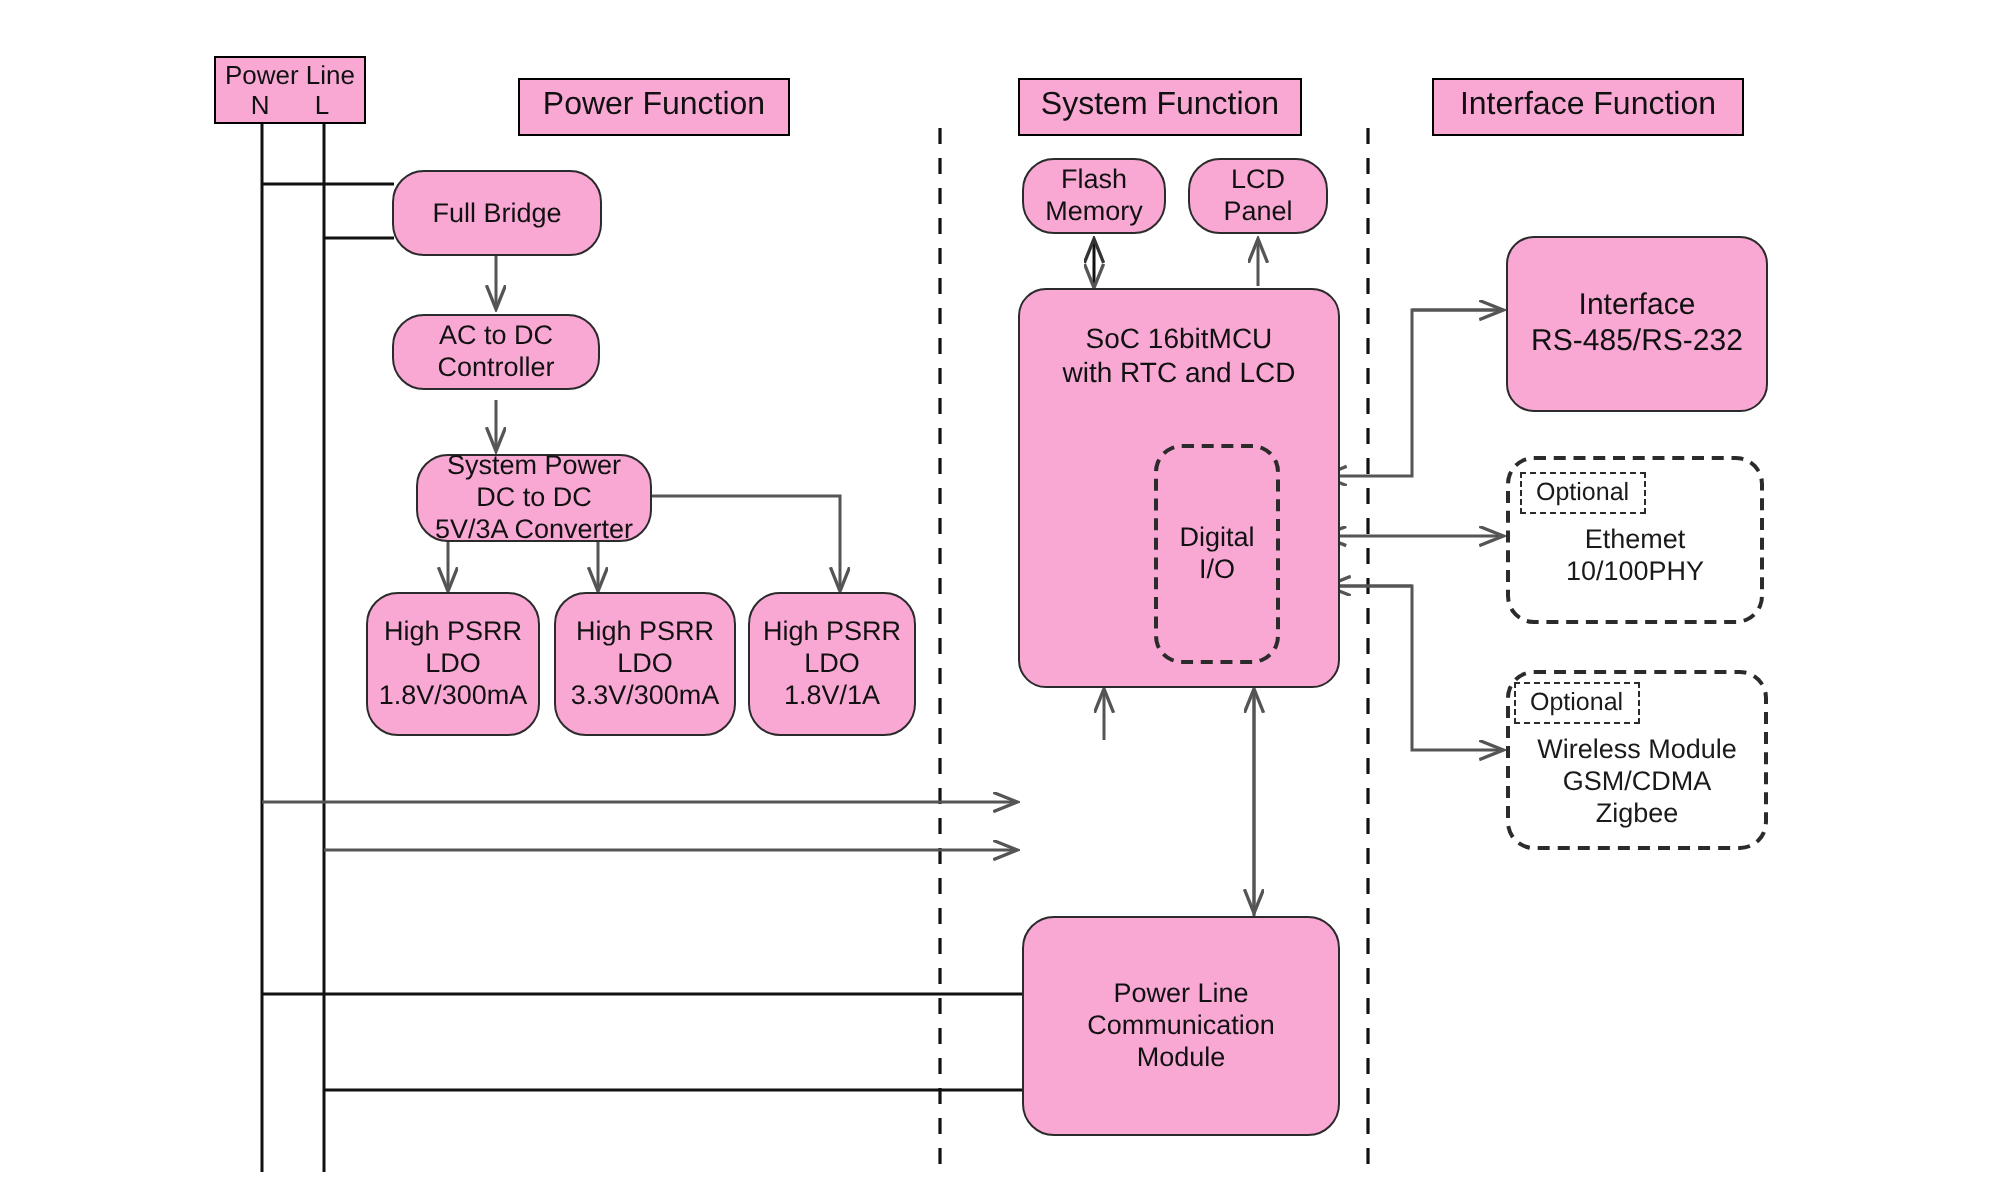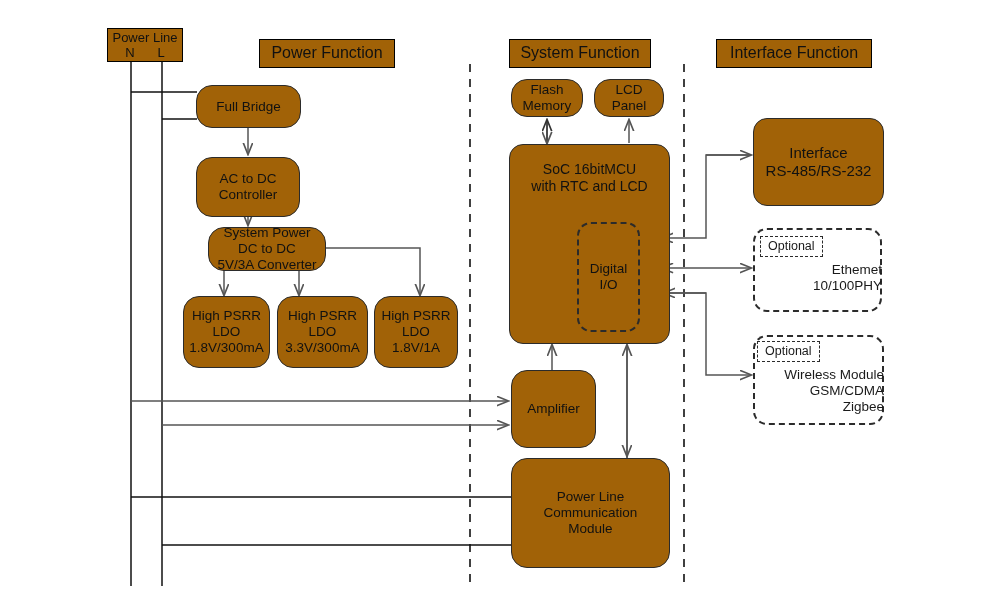--- a/index.html
+++ b/index.html
@@ -27,21 +27,21 @@
     height: 600px;
   }
   .box {
     position: absolute;
     box-sizing: border-box;
     display: flex;
     align-items: center;
     justify-content: center;
     text-align: center;
     line-height: 1.18;
-    background: #a16207;
+    background: #f9a8d4;
     color: #111111;
     z-index: 5;
   }
   .hdr {
     border: 1.4px solid #000000;
     border-radius: 0;
     font-size: 16px;
   }
   .hdr-small {
     border: 1.4px solid #000000;
@@ -82,21 +82,21 @@
     background: #ffffff;
     font-size: 12.5px;
     line-height: 1.15;
     padding: 2px 7px 3px 7px;
     z-index: 6;
     white-space: nowrap;
   }
   .opt-body {
     position: absolute;
     box-sizing: border-box;
-    text-align: right;
+    text-align: center;
     font-size: 13.5px;
     line-height: 1.2;
     z-index: 6;
   }
   .pl-row1 {
     font-size: 13px;
     white-space: nowrap;
   }
   .pl-row2 {
     display: flex;
@@ -222,21 +222,21 @@
   <div class="box hdr-small" style="left:107px; top:28px; width:76px; height:34px;">
     <div class="pl-row1">Power Line</div>
     <div class="pl-row2">
       <span>N</span>
       <span>L</span>
     </div>
   </div>
 
   <div class="box rbox ml" style="left:196px; top:85px; width:105px; height:43px;">Full Bridge</div>
 
-  <div class="box rbox ml" style="left:196px; top:157px; width:104px; height:60px;">AC to DC
+  <div class="box rbox ml" style="left:196px; top:157px; width:104px; height:38px;">AC to DC
 Controller</div>
 
   <div class="box rbox ml" style="left:208px; top:227px; width:118px; height:44px;">System Power
 DC to DC
 5V/3A Converter</div>
 
   <div class="box rbox ml" style="left:183px; top:296px; width:87px; height:72px;">High PSRR
 LDO
 1.8V/300mA</div>
 
@@ -257,21 +257,20 @@
   <div class="box rbox-lg" style="left:509px; top:144px; width:161px; height:200px;
               align-items:flex-start; padding-top:16px;justify-content:center;">
     <span class="ml">SoC 16bitMCU
 with RTC and LCD</span>
   </div>
 
 
   <div class="box dbox ml" style="left:577px; top:222px; width:63px; height:110px; z-index:7;">Digital
 I/O</div>
 
-  <div class="box rbox ml" style="left:511px; top:370px; width:85px; height:78px;">Amplifier</div>
 
   <div class="box rbox ml" style="left:511px; top:458px; width:159px; height:110px;">Power Line
 Communication
 Module</div>
 
   <div class="box rbox-lg ml" style="left:753px; top:118px; width:131px; height:88px; font-size:15px;">Interface
 RS-485/RS-232</div>
 
   <div class="opt-wrap" style="left:753px; top:228px; width:129px; height:84px;"></div>
   <div class="opt-badge" style="left:760px; top:236px;">Optional</div>

